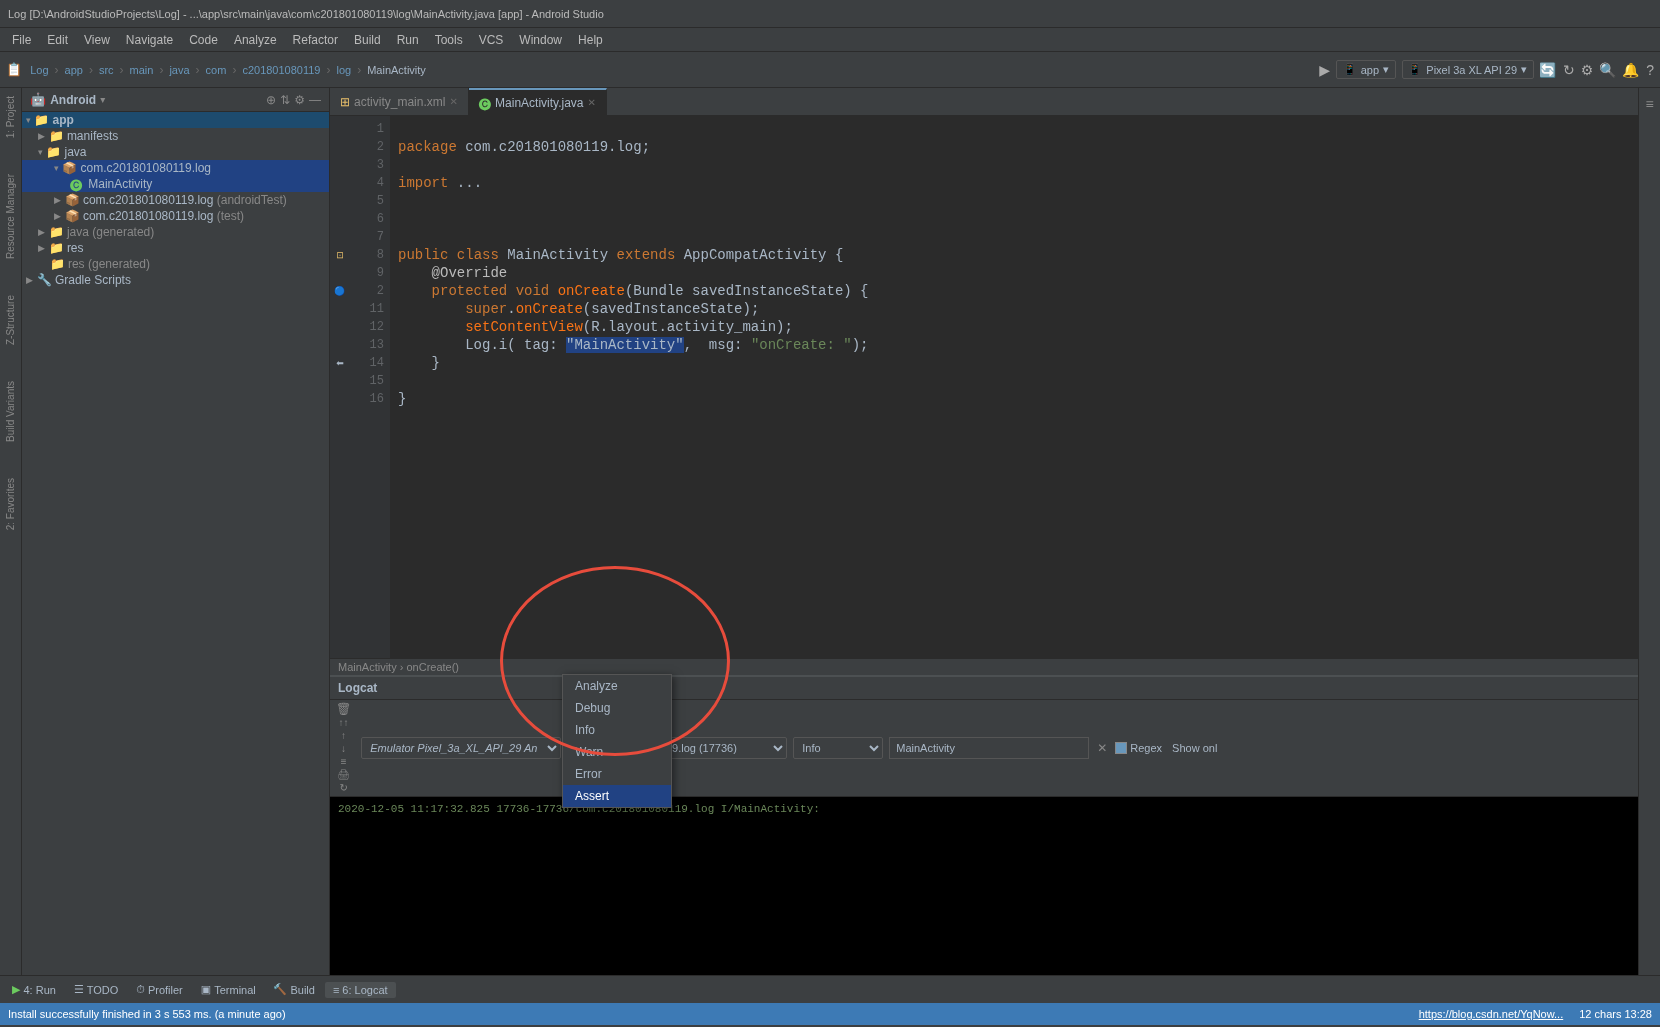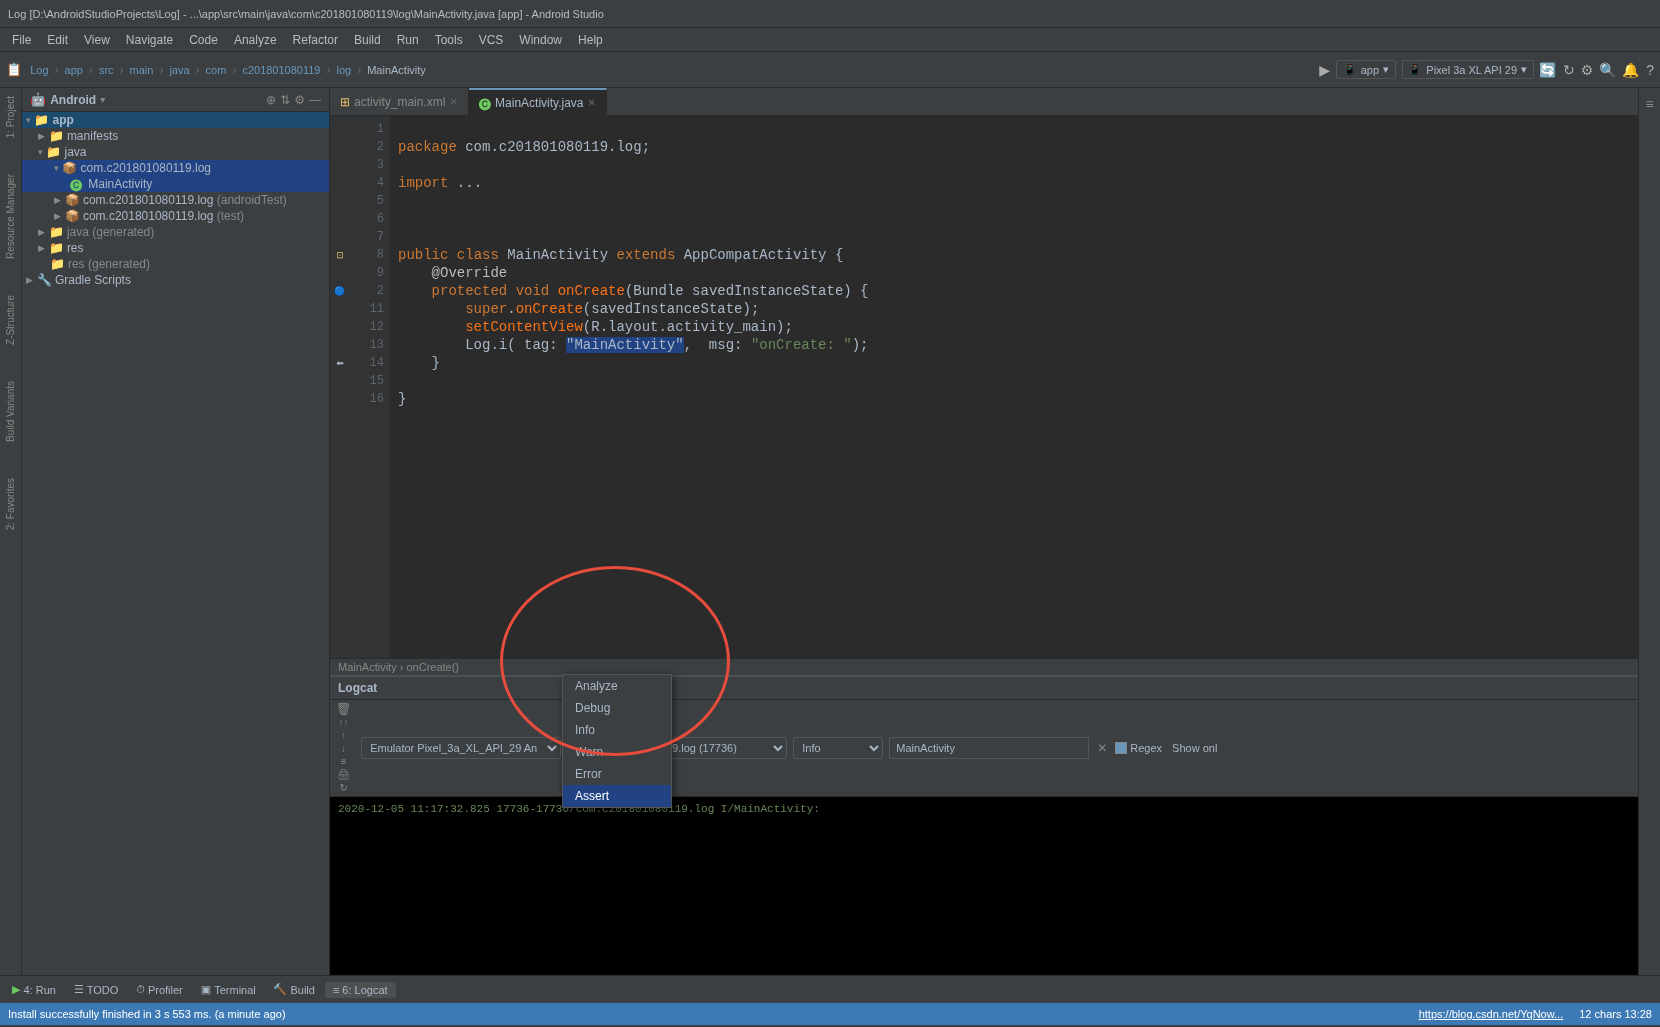--- a/index.html
+++ b/index.html
@@ -327,21 +327,21 @@
 
         <div style="display:flex; flex-direction:column; gap:2px; margin-right:4px;">
           <button style="background:transparent;border:none;color:#888;cursor:pointer;font-size:12px;padding:0;line-height:1;">🗑</button>
           <button style="background:transparent;border:none;color:#888;cursor:pointer;font-size:10px;padding:0;">↑↑</button>
           <button style="background:transparent;border:none;color:#888;cursor:pointer;font-size:10px;padding:0;">↑</button>
           <button style="background:transparent;border:none;color:#888;cursor:pointer;font-size:10px;padding:0;">↓</button>
           <button style="background:transparent;border:none;color:#888;cursor:pointer;font-size:10px;padding:0;">≡</button>
           <button style="background:transparent;border:none;color:#888;cursor:pointer;font-size:10px;padding:0;">🖨</button>
           <button style="background:transparent;border:none;color:#888;cursor:pointer;font-size:10px;padding:0;">↻</button>
         </div>
-        <select class="logcat-select" style="width:200px;">
+        <select class="logcat-select" style="width:200px;font-style:italic;">
           <option>Emulator Pixel_3a_XL_API_29 An</option>
         </select>
         <select class="logcat-select" style="width:220px;">
           <option>com.c201801080119.log (17736)</option>
         </select>
 
         <div style="position:relative; display:inline-block;">
           <select class="logcat-select" style="width:90px; background:#3c3f41;">
             <option>Verbose</option>
             <option>Debug</option>

